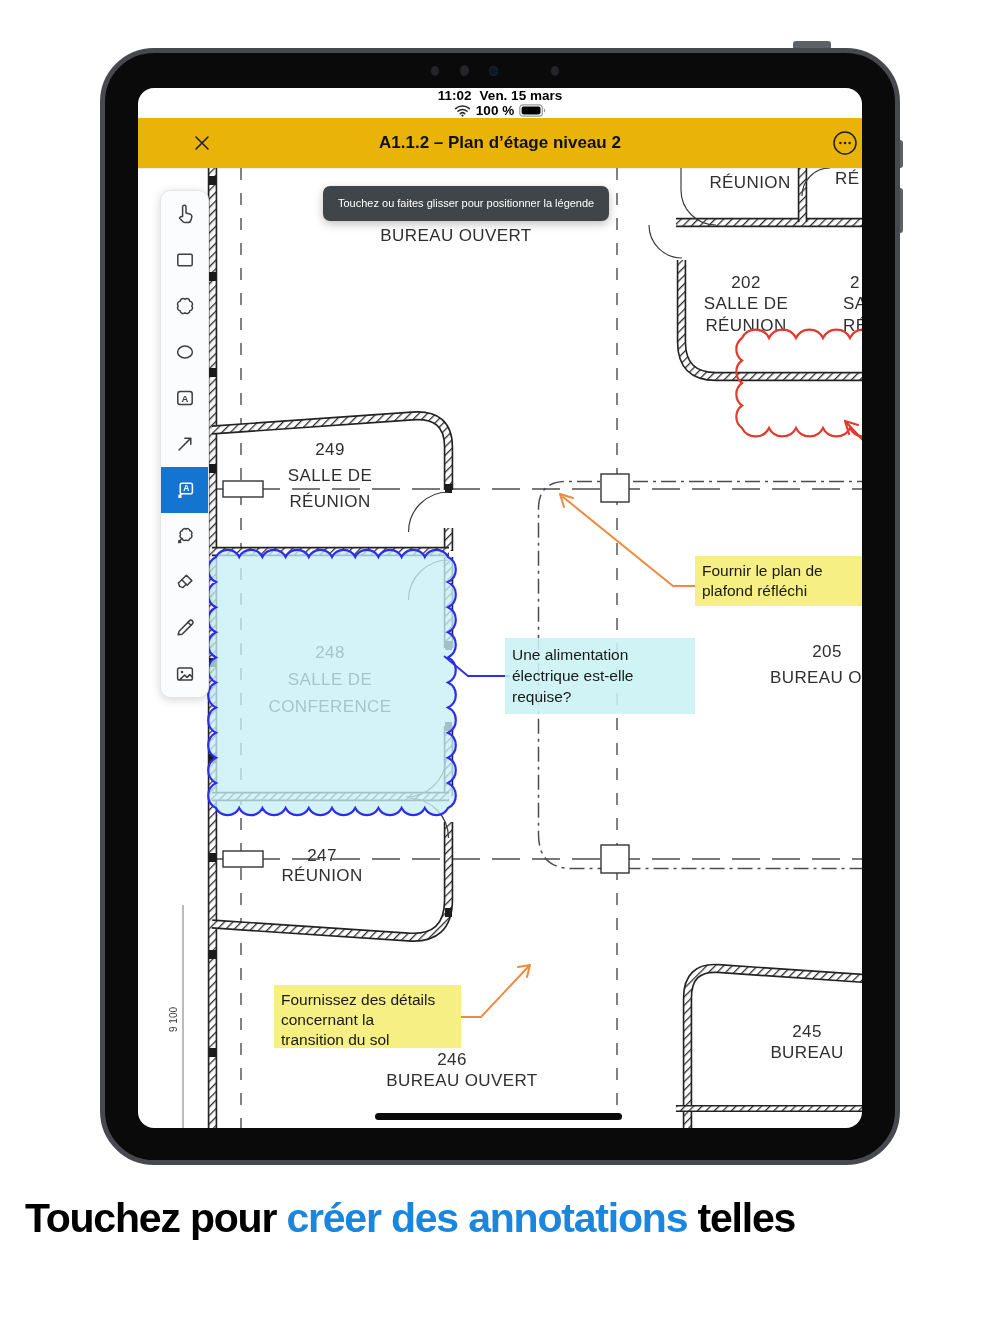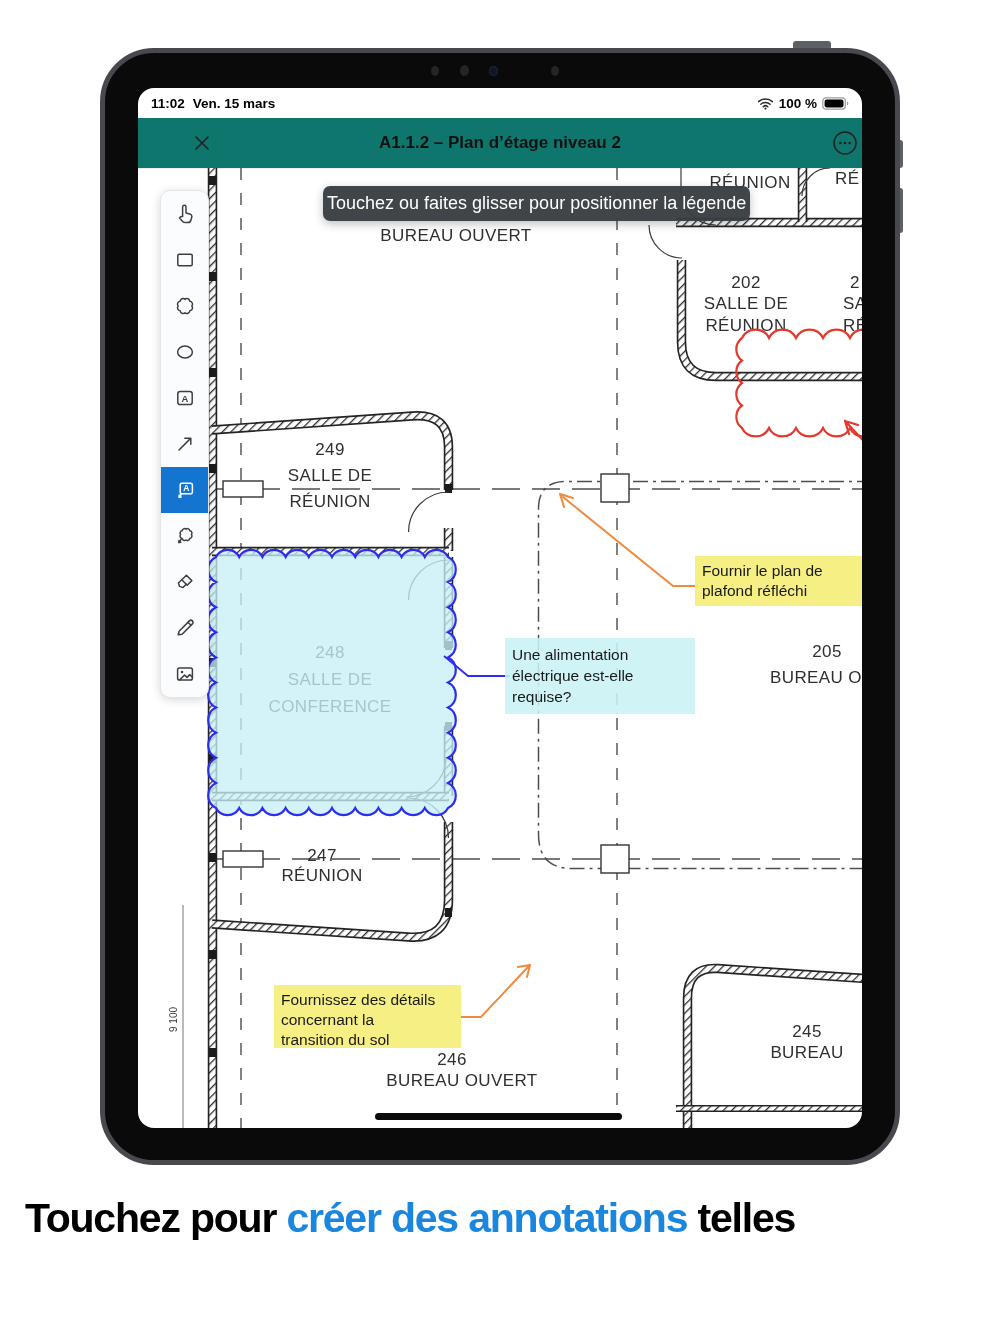--- a/index.html
+++ b/index.html
@@ -7,41 +7,41 @@
 
   
   .side-btn{position:absolute;background:#5d6065;border-radius:3px;z-index:0;}
   .device{position:absolute;left:100px;top:48px;width:800px;height:1117px;background:#0a0a0b;border:5px solid #47494e;border-radius:54px;box-sizing:border-box;z-index:1;}
   .cam-dot{position:absolute;border-radius:50%;background:#232529;z-index:2;}
   .cam-lens{position:absolute;border-radius:50%;background:#101723;box-shadow:inset 0 0 2px #2b3f66;z-index:2;}
 
   
   .screen{position:absolute;left:138px;top:88px;width:724px;height:1040px;background:#fff;border-radius:16px;overflow:hidden;z-index:3;}
 
-  .status-bar{position:absolute;left:0;top:0;width:100%;height:30px;display:flex;align-items:center;justify-content:space-between;padding:0 13px;box-sizing:border-box;font-size:13.5px;font-weight:600;color:#000;}
+  .status-bar{position:absolute;left:0;top:0;width:100%;height:30px;display:flex;align-items:center;justify-content:space-between;padding:0 13px;box-sizing:border-box;font-size:13.5px;font-weight:600;color:#000;flex-direction:column;}
   .sb-left{display:flex;gap:8px;align-items:center;}
   .sb-right{display:flex;gap:5px;align-items:center;}
 
-  .nav-bar{position:absolute;left:0;top:30px;width:100%;height:50px;border-bottom:1px solid #ededee;background:#0f766e;display:flex;align-items:center;justify-content:center;}
+  .nav-bar{position:absolute;left:0;top:30px;width:100%;height:50px;border-bottom:1px solid #ededee;background:#eab308;display:flex;align-items:center;justify-content:center;}
   .nav-title{font-size:17px;font-weight:700;color:#111;}
   .nav-btn{position:absolute;top:11px;width:28px;height:28px;display:flex;align-items:center;justify-content:center;background:none;border:none;padding:0;cursor:pointer;}
   .nav-close{left:50px;}
   .nav-more{left:693px;}
 
   .canvas{position:absolute;left:0;top:80px;width:724px;height:960px;}
 
   
   .toolbar{position:absolute;left:22px;top:102px;width:47px;background:#fbfcfd;border:1px solid #e4e5e8;border-radius:10px;box-shadow:0 2px 10px rgba(0,0,0,.16);z-index:6;overflow:hidden;}
   .tool{width:47px;height:46px;display:flex;align-items:center;justify-content:center;background:none;border:none;padding:0;color:#3e3f42;cursor:pointer;}
   .tool.selected{background:#1375d0;color:#fff;}
   .tool svg{stroke:currentColor;fill:none;stroke-width:1.5;stroke-linecap:round;stroke-linejoin:round;}
   .tool svg text{fill:currentColor;stroke:none;font-family:"Liberation Sans",sans-serif;}
 
   
-  .tip{position:absolute;left:185px;top:98px;height:35px;line-height:35px;padding:0 4px;border-radius:7px;background:rgba(55,61,66,.96);color:#fff;font-size:18px;white-space:nowrap;box-shadow:0 3px 10px rgba(0,0,0,.25);z-index:7;}
+  .tip{position:absolute;left:185px;top:98px;height:35px;line-height:35px;padding:0 15px;border-radius:7px;background:rgba(55,61,66,.96);color:#fff;font-size:11px;white-space:nowrap;box-shadow:0 3px 10px rgba(0,0,0,.25);z-index:7;}
 
   .home-indicator{position:absolute;left:237px;top:1025px;width:247px;height:7px;border-radius:4px;background:#0a0a0a;z-index:8;}
 
   
   .wall-o{stroke:#232323;stroke-width:9.5;fill:none;stroke-linejoin:round;}
   .wall-h{stroke:url(#hatch);stroke-width:6.2;fill:none;stroke-linejoin:round;}
   .wall-o.thin{stroke-width:7;}
   .wall-h.thin{stroke-width:4.2;}
   .door{stroke:#3c3c3c;stroke-width:1.2;fill:none;}
   .grid-dash{stroke:#4d4d4d;stroke-width:1.4;fill:none;stroke-dasharray:12 13;}

